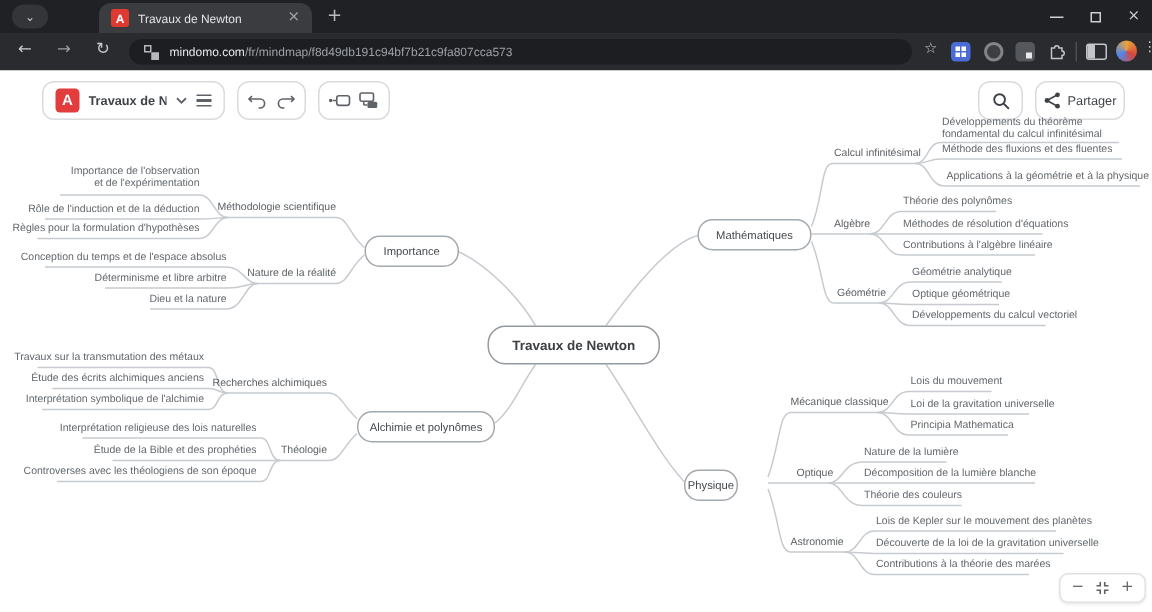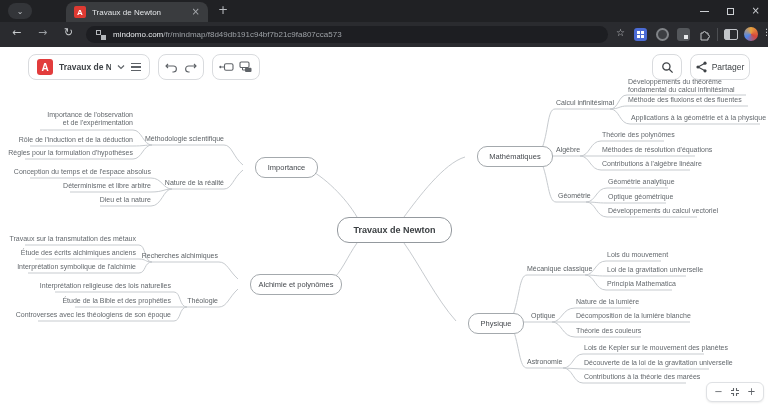--- a/index.html
+++ b/index.html
@@ -62,21 +62,21 @@
   .hamburger i { display:block; width:10px; height:1.4px; background:#5f6368; margin:2px 0; }
   .undo-chip { left:158px; width:46px; justify-content:space-evenly; }
   .insert-chip { left:212px; width:48px; justify-content:space-evenly; }
   .search-chip { left:652px; width:30px; justify-content:center; }
   .share-chip { left:690px; width:60px; justify-content:center; gap:5px; }
   .share-label { font-size:8.5px; color:#3f4347; }
   .ico { display:inline-flex; }
   svg.wires { position:absolute; left:0; top:0; pointer-events:none; }
   svg.wires path { stroke:#c7cbcf; stroke-width:1; fill:none; }
   .node { position:absolute; border:1px solid #a4a9ad; border-radius:10px; background:#fff;
-    display:flex; align-items:center; justify-content:center; font-size:7.5px; color:#45494e;margin-left:12px; }
+    display:flex; align-items:center; justify-content:center; font-size:7.5px; color:#45494e; }
   .node-center { border-radius:12px; border-color:#94999e; font-size:9px; font-weight:bold; color:#3c4043; }
   .lbl { position:absolute; font-size:7px; color:#5d6266; white-space:nowrap; }
   .leaf { position:absolute; font-size:7px; color:#63686d; white-space:nowrap; }
   .leaf--wrap { white-space:pre-line; line-height:8px; }
   .r { text-align:right; }
 
   
   .zoomer { position:absolute; left:706px; top:382px; width:58px; height:20px; background:#fff;
     border:1px solid #dfe1e4; border-radius:6px; box-shadow:0 1px 2px rgba(0,0,0,.08);
     display:flex; align-items:center; justify-content:space-evenly; }
@@ -251,21 +251,21 @@
   <path d="M 512,326 C 520,347 519,368 527,368 L 563,368"></path>
   <path d="M 563,368 C 573,368 573,354 583,354 L 704,354"></path>
   <path d="M 563,368 L 583,369 L 709,369"></path>
   <path d="M 563,368 C 573,368 573,383 583,383 L 686,383"></path>
 </svg>
 
 <div class="node node-center" style="left:325px; top:217px; width:115px; height:26px;">Travaux de Newton</div>
 <div class="node" style="left:243px; top:157px; width:63px; height:21px;">Importance</div>
 <div class="node" style="left:465px; top:146px; width:76px; height:21px;">Mathématiques</div>
 <div class="node" style="left:238px; top:274px; width:92px; height:21px;">Alchimie et polynômes</div>
-<div class="node" style="left:456px; top:313px; width:56px; height:21px;">Physique</div>
+<div class="node" style="left:456px; top:313px; width:36px; height:21px;">Physique</div>
 
 <div class="lbl r" style="right:544px; top:135px;">Méthodologie scientifique</div>
 <div class="leaf leaf--wrap r" style="right:635px; top:111px;">Importance de l'observation
 et de l'expérimentation</div>
 <div class="leaf r" style="right:635px; top:136px;">Rôle de l'induction et de la déduction</div>
 <div class="leaf r" style="right:635px; top:149px;">Règles pour la formulation d'hypothèses</div>
 <div class="lbl r" style="right:544px; top:179px;">Nature de la réalité</div>
 <div class="leaf r" style="right:617px; top:168px;">Conception du temps et de l'espace absolus</div>
 <div class="leaf r" style="right:617px; top:182px;">Déterminisme et libre arbitre</div>
 <div class="leaf r" style="right:617px; top:196px;">Dieu et la nature</div>

